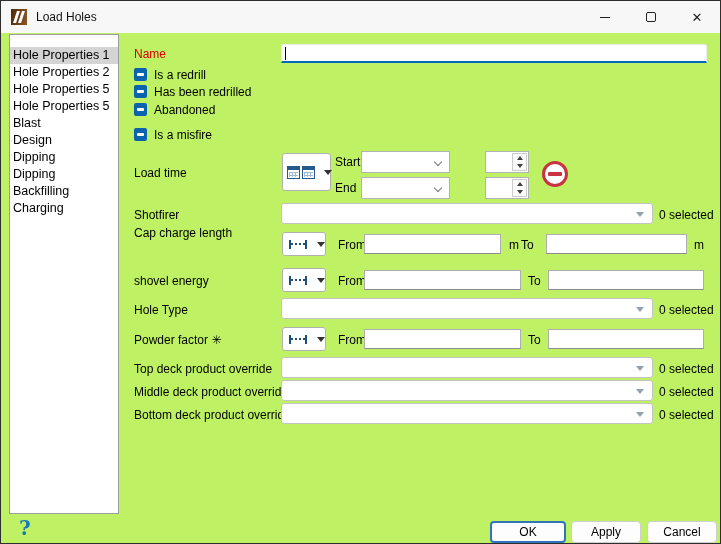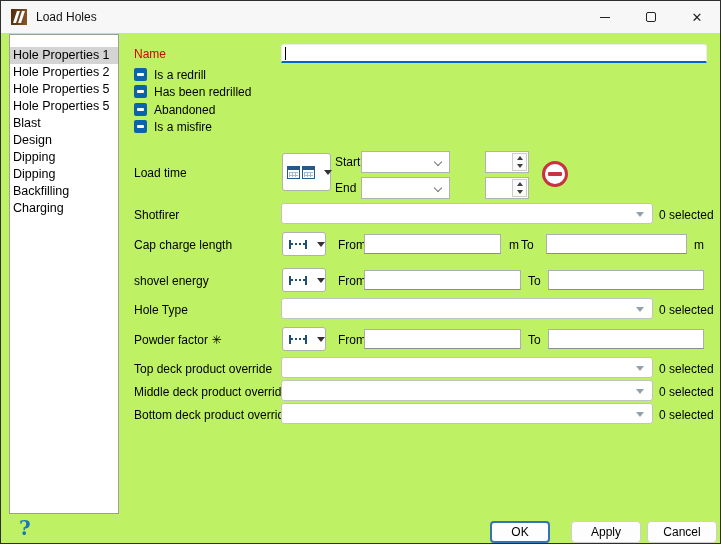--- a/index.html
+++ b/index.html
@@ -151,21 +151,21 @@
     <span class="cb-label">Is a redrill</span>
   </div>
   <div class="cbrow" style="top:83px">
     <span class="cb"></span>
     <span class="cb-label">Has been redrilled</span>
   </div>
   <div class="cbrow" style="top:101px">
     <span class="cb"></span>
     <span class="cb-label">Abandoned</span>
   </div>
-  <div class="cbrow" style="top:118px">
+  <div class="cbrow" style="top:126px">
     <span class="cb"></span>
     <span class="cb-label">Is a misfire</span>
   </div>
 
   <span class="lbl" style="left:133px;top:165px">Load time</span>
   <div class="iconbtn" style="left:281px;top:152px;width:49px;height:38px">
     <span class="cal"></span>
     <span class="cal"></span>
     <span class="sep"></span>
     <span class="dd"></span>
@@ -204,21 +204,21 @@
   </div>
   <div class="minus-icon"></div>
 
   <span class="lbl" style="left:133px;top:207px">Shotfirer</span>
   <div class="combo" style="left:280px;top:202px;width:372px">
     <span class="val"></span>
     <span class="arrow"></span>
   </div>
   <span class="count" style="left:658px;top:207px">0 selected</span>
 
-  <span class="lbl" style="left:133px;top:237px">Cap charge length</span>
+  <span class="lbl" style="left:133px;top:225px">Cap charge length</span>
   <div class="iconbtn" style="left:281px;top:231px;width:44px;height:24px">
     <span class="range"></span>
     <span class="sep"></span>
     <span class="dd"></span>
   </div>
   <span class="lbl" style="left:337px;top:237px">From</span>
   <input class="txt" style="left: 363px; top: 233px; width: 137px; height: 20px;" value="">
   <span class="lbl" style="left:508px;top:237px">m</span>
   <span class="lbl" style="left:520px;top:237px">To</span>
   <input class="txt" style="left: 545px; top: 233px; width: 141px; height: 20px;" value="">
@@ -268,17 +268,17 @@
   <span class="count" style="left:658px;top:384px">0 selected</span>
 
   <span class="lbl" style="left:133px;top:407px">Bottom deck product override!</span>
   <div class="combo" style="left:280px;top:402px;width:372px">
     <span class="val"></span>
     <span class="arrow"></span>
   </div>
   <span class="count" style="left:658px;top:407px">0 selected</span>
 
   <span class="help">?</span>
-  <div class="btn primary" style="left:489px;width:60px">OK</div>
+  <div class="btn primary" style="left:489px;width:76px">OK</div>
   <div class="btn" style="left:570px;width:70px">Apply</div>
   <div class="btn" style="left:646px;width:70px">Cancel</div>
 
 </div>
 
 </body></html>

